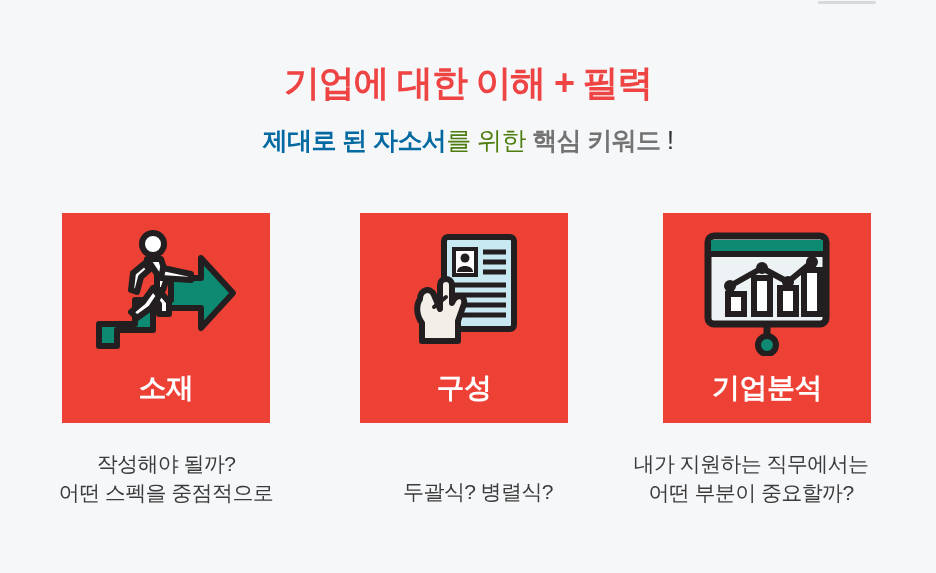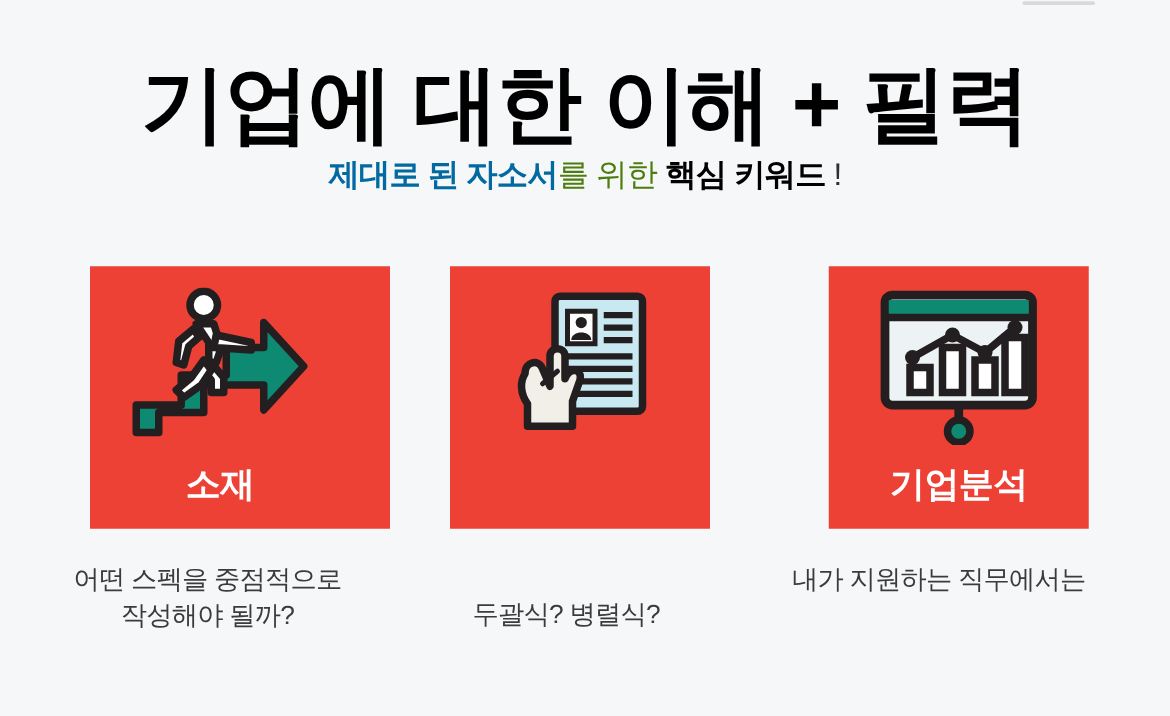--- a/index.html
+++ b/index.html
@@ -37,51 +37,51 @@
   
   #heading-block {
     position: absolute;
     left: 0;
     top: 52px;
     width: 936px;
     text-align: center;
   }
 
   #main-title {
-    font-size: 68px;
+    font-size: 36px;
     line-height: 62px;
     font-weight: 700;
-    color: #000000;
+    color: #ef4444;
     letter-spacing: -1.2px;
     white-space: nowrap;
   }
 
   #sub-title {
     margin-top: 10px;
     font-size: 25px;
     line-height: 32px;
     font-weight: 700;
     color: #2b2b2b;
     letter-spacing: -0.6px;
     white-space: nowrap;
   }
   #sub-title .accent { color: #0369a1; }
   #sub-title .plain  { color: #4d7c0f; font-weight: 500; }
-  #sub-title .strong { color: #000000; font-weight: 700; }
+  #sub-title .strong { color: #737373; font-weight: 700; }
   #sub-title .bang   { color: #2f2f2f; font-weight: 500; }
 
   
   .card {
     position: absolute;
     top: 213px;
     width: 208px;
     height: 210px;
     background: #ee4136;
   }
-  #card-0 { left: 72px; padding-left: 32px; }
+  #card-0 { left: 62px; }
   #card-1 { left: 360px; }
   #card-2 { left: 647px; margin-left: 16px; }
 
   .card-icon {
     position: absolute;
     left: 0;
     top: 14px;
     width: 208px;
     height: 132px;
     display: flex;
@@ -109,21 +109,21 @@
     top: 449px;
     width: 300px;
     text-align: center;
     font-size: 21px;
     line-height: 29px;
     font-weight: 500;
     color: #3b3b3b;
     letter-spacing: -0.6px;
   }
   #caption-0 { left: 16px; }
-  #caption-1 { left: 303px; top: 477px; }
+  #caption-1 { left: 328px; top: 477px; }
   #caption-2 { left: 601px; }
   .caption .line { display: block; white-space: nowrap; }
 </style>
 </head>
 <body>
 
 <div id="poster">
 
   <div id="top-artifact"></div>
 
@@ -173,20 +173,21 @@
 
         <g fill="#F2EFE9" stroke="#231F20" stroke-width="6" stroke-linejoin="round" stroke-linecap="round">
           <path d="M20 70 C20 60 31 58 34 66 L40 80 L40 56 C40 48 52 48 52 56 L52 74
                    C56 64 66 66 64 75 L58 92 L58 112 L22 112 L22 94 C16 86 16 76 20 70 Z"></path>
         </g>
         <g stroke="#231F20" stroke-width="4" fill="none" stroke-linecap="round">
           <path d="M34 78 L46 68"></path>
         </g>
       </svg>
     </div>
+    <div class="card-label">구성</div>
   </div>
 
   <div class="card" id="card-2">
     <div class="card-icon">
       <svg width="134" height="126" viewBox="0 0 134 126" aria-hidden="true">
 
         <rect x="8" y="6" width="118" height="88" rx="6" fill="#EDF3F5" stroke="#231F20" stroke-width="7"></rect>
 
         <path d="M11 10 H123 V22 H11 Z" fill="#0E8A72"></path>
         <line x1="8" y1="24" x2="126" y2="24" stroke="#231F20" stroke-width="6"></line>
@@ -207,25 +208,26 @@
         </g>
 
         <line x1="67" y1="94" x2="67" y2="108" stroke="#231F20" stroke-width="7"></line>
         <circle cx="67" cy="115" r="9" fill="#0E8A72" stroke="#231F20" stroke-width="6"></circle>
       </svg>
     </div>
     <div class="card-label">기업분석</div>
   </div>
 
   <div class="caption" id="caption-0">
+    <span class="line">작성해야 될까?</span>
     <span class="line">어떤 스펙을 중점적으로</span>
-    <span class="line">작성해야 될까?</span>
   </div>
 
   <div class="caption" id="caption-1">
     <span class="line">두괄식? 병렬식?</span>
   </div>
 
   <div class="caption" id="caption-2">
     <span class="line">내가 지원하는 직무에서는</span>
+    <span class="line">어떤 부분이 중요할까?</span>
   </div>
 
 </div>
 
 </body></html>

